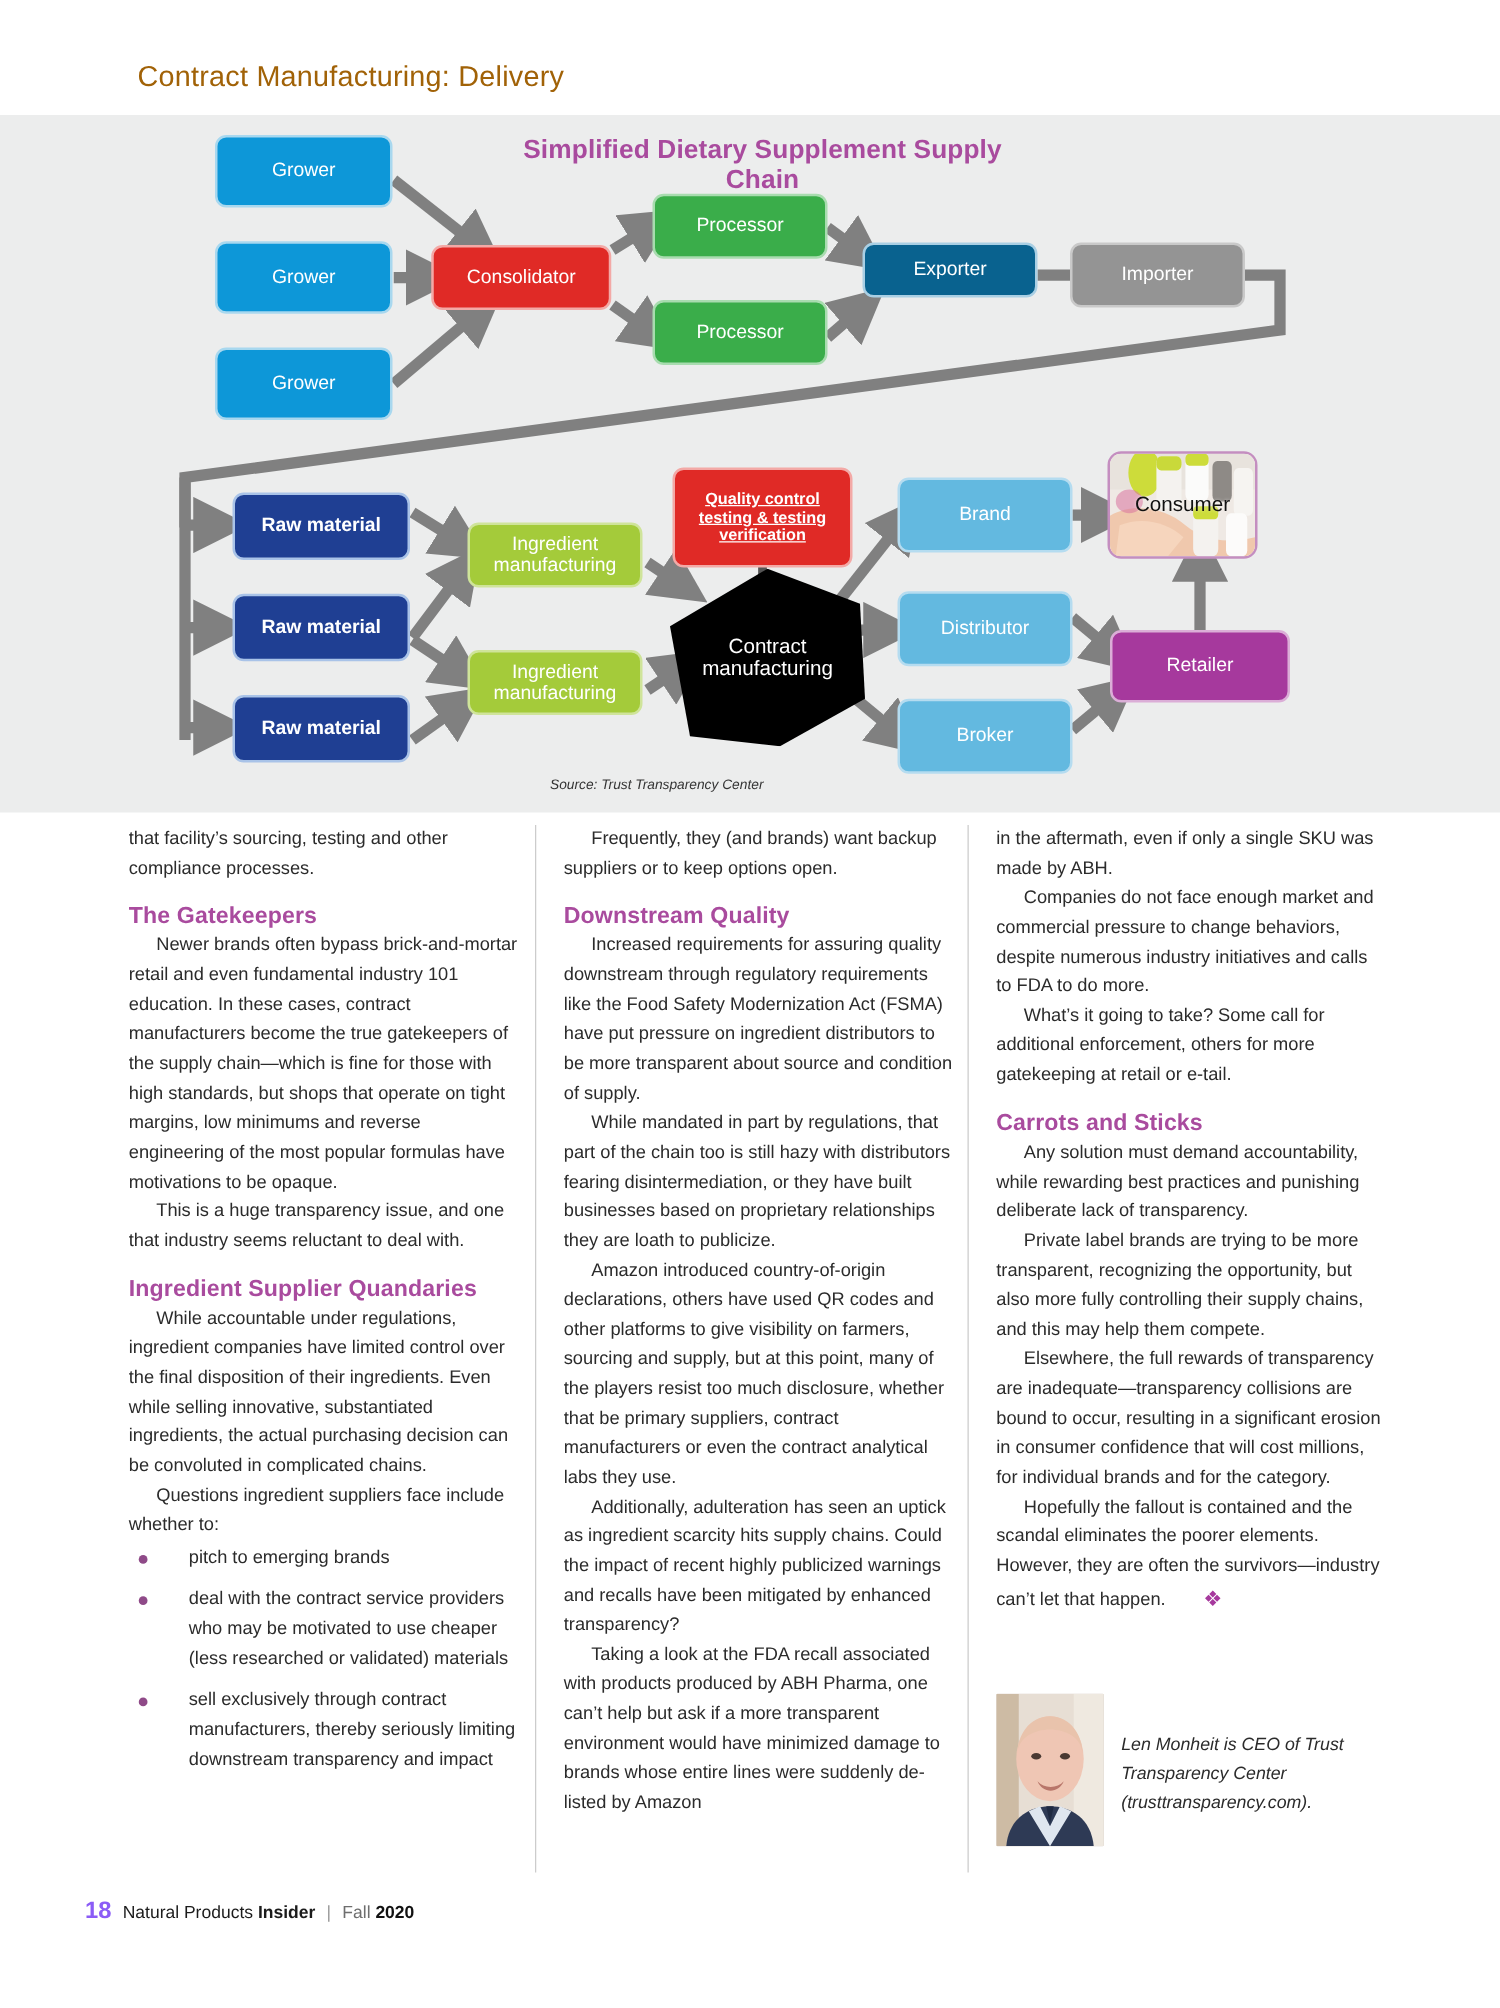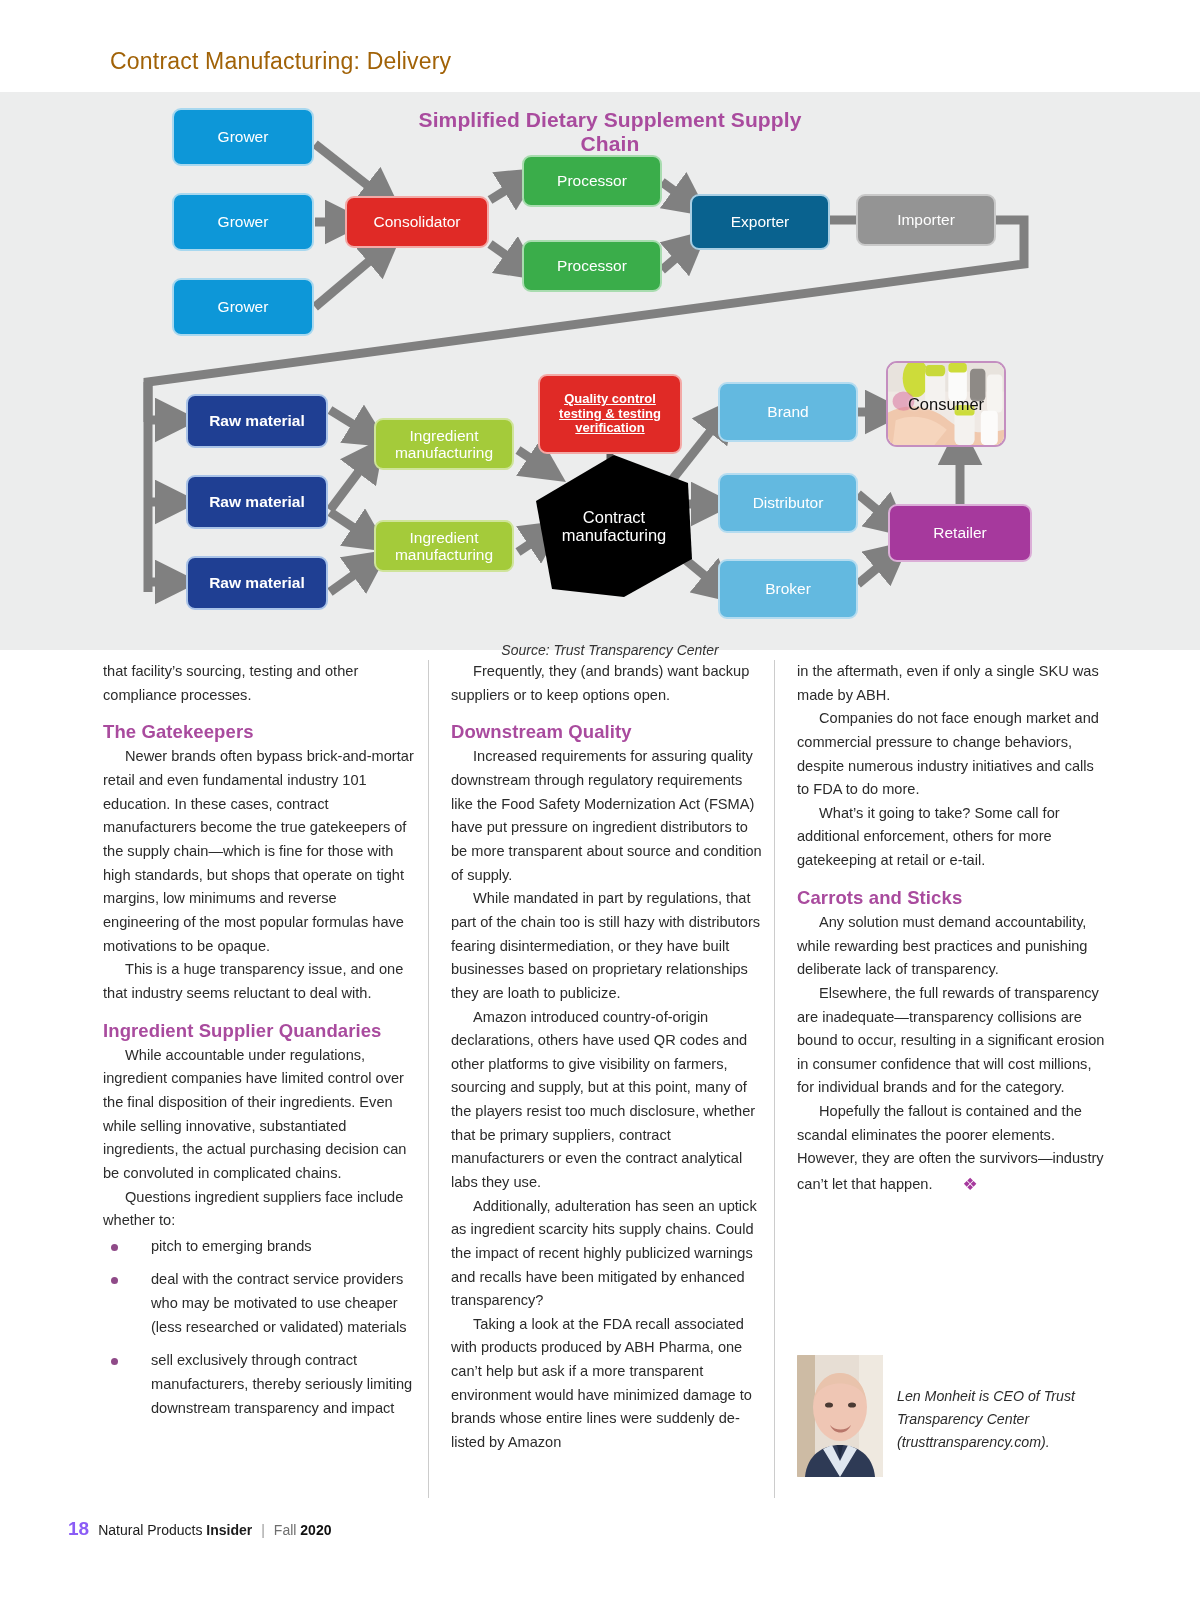--- a/index.html
+++ b/index.html
@@ -47,24 +47,24 @@
     left: 400px; top: 108px;
     width: 420px;
     text-align: center;
     font-size: 21px;
     font-weight: bold;
     color: #a94b9e;
     letter-spacing: .1px;
   }
   .figure-source {
     position: absolute;
-    left: 440px; top: 642px;
+    left: 440px; top: 622px;
     width: 340px;
-    text-align: center;
-    font-size: 14px;
+    text-align: left;
+    font-size: 11px;
     font-style: italic;
     color: #333;
   }
 
   
   .connectors {
     position: absolute;
     left: 0; top: 92px;
     width: 1200px;
     height: 558px;
@@ -333,21 +333,21 @@
   </div>
   <div class="node consolidator" style="left:345px; top:196px; width:144px; height:52px;">
     <span>Consolidator</span>
   </div>
   <div class="node processor" style="left:522px; top:155px; width:140px; height:52px;">
     <span>Processor</span>
   </div>
   <div class="node processor" style="left:522px; top:240px; width:140px; height:52px;">
     <span>Processor</span>
   </div>
-  <div class="node exporter" style="left:690px; top:194px; width:140px; height:56px;">
+  <div class="node exporter" style="left:690px; top:194px; width:140px; height:44px;">
     <span>Exporter</span>
   </div>
   <div class="node importer" style="left:856px; top:194px; width:140px; height:52px;">
     <span>Importer</span>
   </div>
 
   <div class="node raw" style="left:186px; top:394px; width:142px; height:54px;">
     <span>Raw material</span>
   </div>
   <div class="node raw" style="left:186px; top:475px; width:142px; height:54px;">
@@ -448,20 +448,21 @@
       <p class="para">Additionally, adulteration has seen an uptick as ingredient scarcity hits supply chains. Could the impact of recent highly publicized warnings and recalls have been mitigated by enhanced transparency?</p>
       <p class="para">Taking a look at the FDA recall associated with products produced by ABH Pharma, one can’t help but ask if a more transparent environment would have minimized damage to brands whose entire lines were suddenly de-listed by Amazon</p>
     </div>
 
     <div class="col col-3">
       <p class="para noindent">in the aftermath, even if only a single SKU was made by ABH.</p>
       <p class="para">Companies do not face enough market and commercial pressure to change behaviors, despite numerous industry initiatives and calls to FDA to do more.</p>
       <p class="para">What’s it going to take? Some call for additional enforcement, others for more gatekeeping at retail or e-tail.</p>
       <h2 class="section-head">Carrots and Sticks</h2>
       <p class="para">Any solution must demand accountability, while rewarding best practices and punishing deliberate lack of transparency.</p>
+      <p class="para">Private label brands are trying to be more transparent, recognizing the opportunity, but also more fully controlling their supply chains, and this may help them compete.</p>
       <p class="para">Elsewhere, the full rewards of transparency are inadequate—transparency collisions are bound to occur, resulting in a significant erosion in consumer confidence that will cost millions, for individual brands and for the category.</p>
       <p class="para"><span>Hopefully the fallout is contained and the scandal eliminates the poorer elements. However, they are often the survivors—industry can’t let that happen.</span><span class="end-mark">❖</span></p>
     </div>
 
     <div class="bio">
       <div class="bio-photo">
         <svg viewBox="0 0 86 122" preserveAspectRatio="none" xmlns="http://www.w3.org/2000/svg" style="width:100%;height:100%;display:block">
           <rect x="0" y="0" width="86" height="122" fill="#e7ded4"></rect>
           <rect x="0" y="0" width="18" height="122" fill="#cdbba4"></rect>
           <rect x="62" y="0" width="24" height="122" fill="#efe9e0"></rect>

